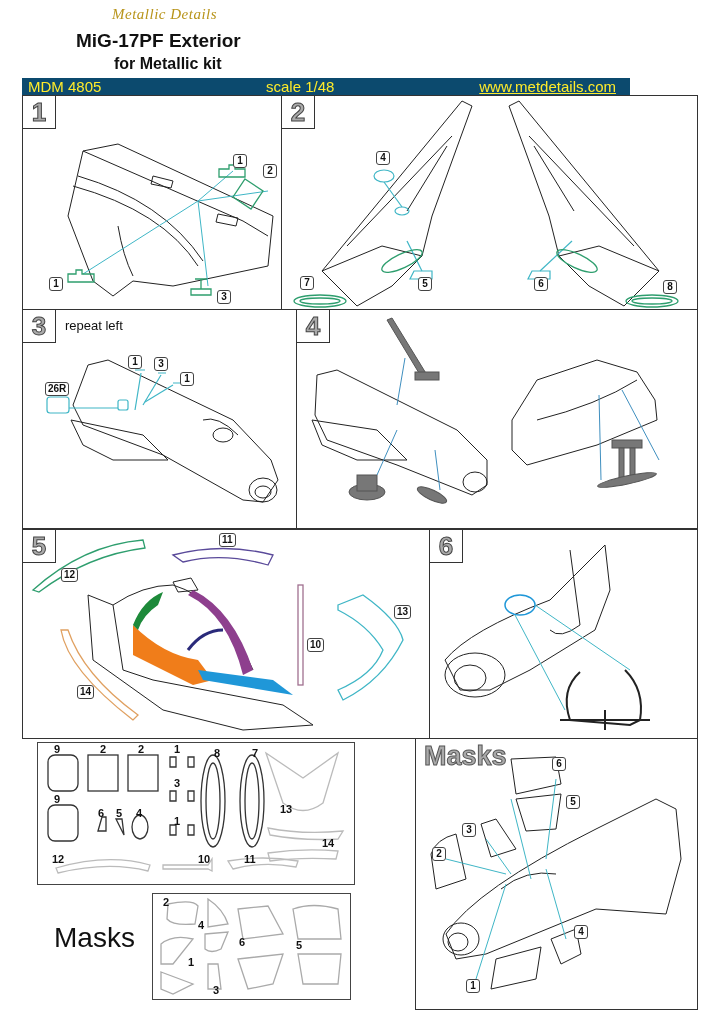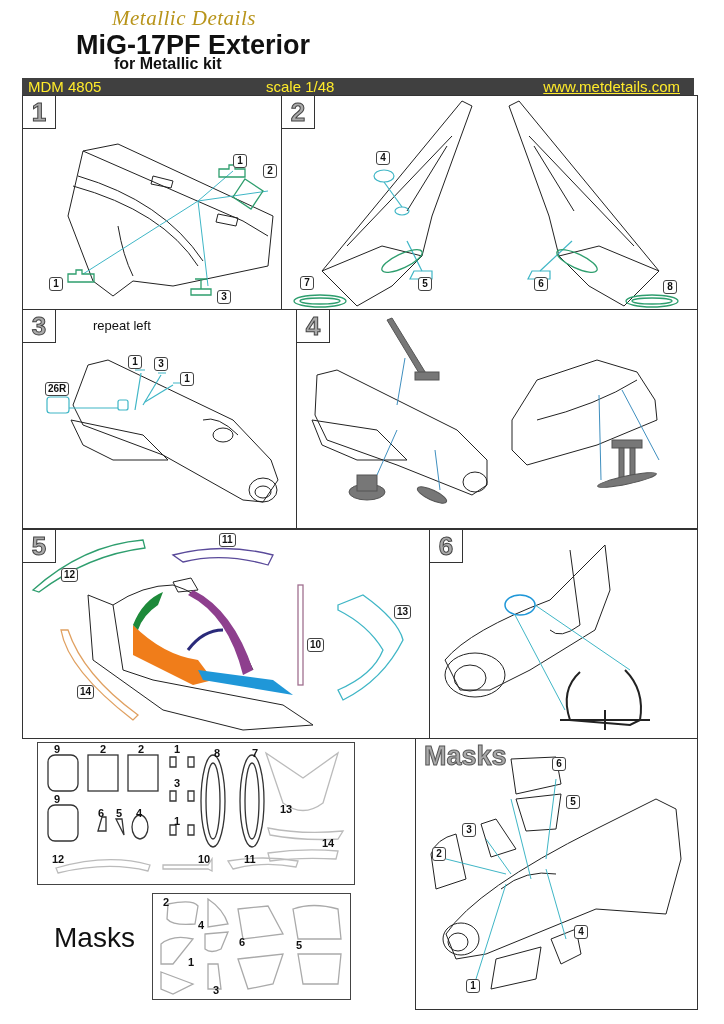--- a/index.html
+++ b/index.html
@@ -1,27 +1,27 @@
 <!DOCTYPE html>
 <html><head>
 <meta charset="utf-8">
 <style>
   html,body{margin:0;padding:0;background:#fff;}
   body{width:724px;height:1024px;position:relative;overflow:hidden;font-family:"Liberation Sans",sans-serif;color:#111;}
   .abs{position:absolute;}
-  .brand{left:112px;top:6px;font-family:"Liberation Serif",serif;font-style:italic;font-size:21px;color:#b8941a;letter-spacing:0.5px;}
-  .title{left:76px;top:30px;font-size:27px;font-weight:bold;color:#111;}
+  .brand{left:112px;top:6px;font-family:"Liberation Serif",serif;font-style:italic;font-size:15px;color:#b8941a;letter-spacing:0.5px;}
+  .title{left:76px;top:30px;font-size:19px;font-weight:bold;color:#111;}
   .subtitle{left:114px;top:55px;font-size:16px;font-weight:bold;color:#111;}
-  .band{left:22px;top:78px;width:672px;height:17px;background:#404040;}
+  .band{left:22px;top:78px;width:608px;height:17px;background:#0c4a6e;}
   .band span{position:absolute;top:0;font-size:15px;line-height:17px;color:#ffeb2a;}
   .band .code{left:6px;} .band .scale{left:244px;} .band .url{right:14px;text-decoration:underline;}
   .panel{position:absolute;border:1.5px solid #333;box-sizing:border-box;background:#fff;overflow:hidden;}
   .stepbox{position:absolute;left:0;top:0;width:32px;height:32px;border-right:1.5px solid #333;border-bottom:1.5px solid #333;background:#fff;
     font-size:26px;font-weight:bold;color:#aaa;text-align:center;line-height:32px;-webkit-text-stroke:1px #444;}
-  .note{position:absolute;left:42px;top:8px;font-size:13px;color:#111;margin-left:28px;}
+  .note{position:absolute;left:42px;top:8px;font-size:13px;color:#111;}
   .callout{position:absolute;border:1.3px solid #444;border-radius:3px;background:#fff;font-size:10px;font-weight:bold;line-height:12px;padding:0 2px;min-width:8px;text-align:center;}
   svg{position:absolute;left:0;top:0;}
   .sheet{position:absolute;border:1.5px solid #444;box-sizing:border-box;background:#fff;}
   .num{position:absolute;font-size:11px;font-weight:bold;color:#111;}
   .masks-big{left:54px;top:922px;font-size:28px;color:#111;}
   .masks-grey{position:absolute;left:8px;top:2px;font-size:27px;font-weight:bold;color:#aaa;-webkit-text-stroke:1px #555;}
 </style>
 </head>
 <body>
 

